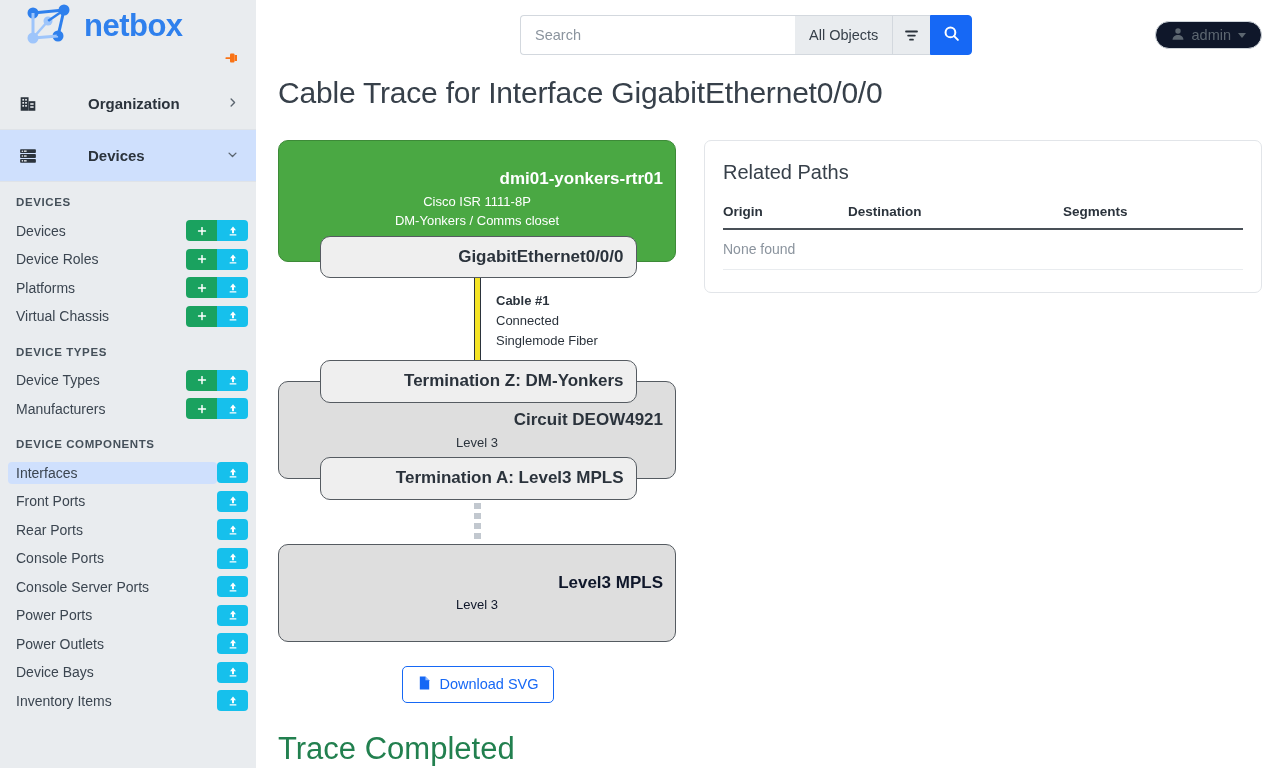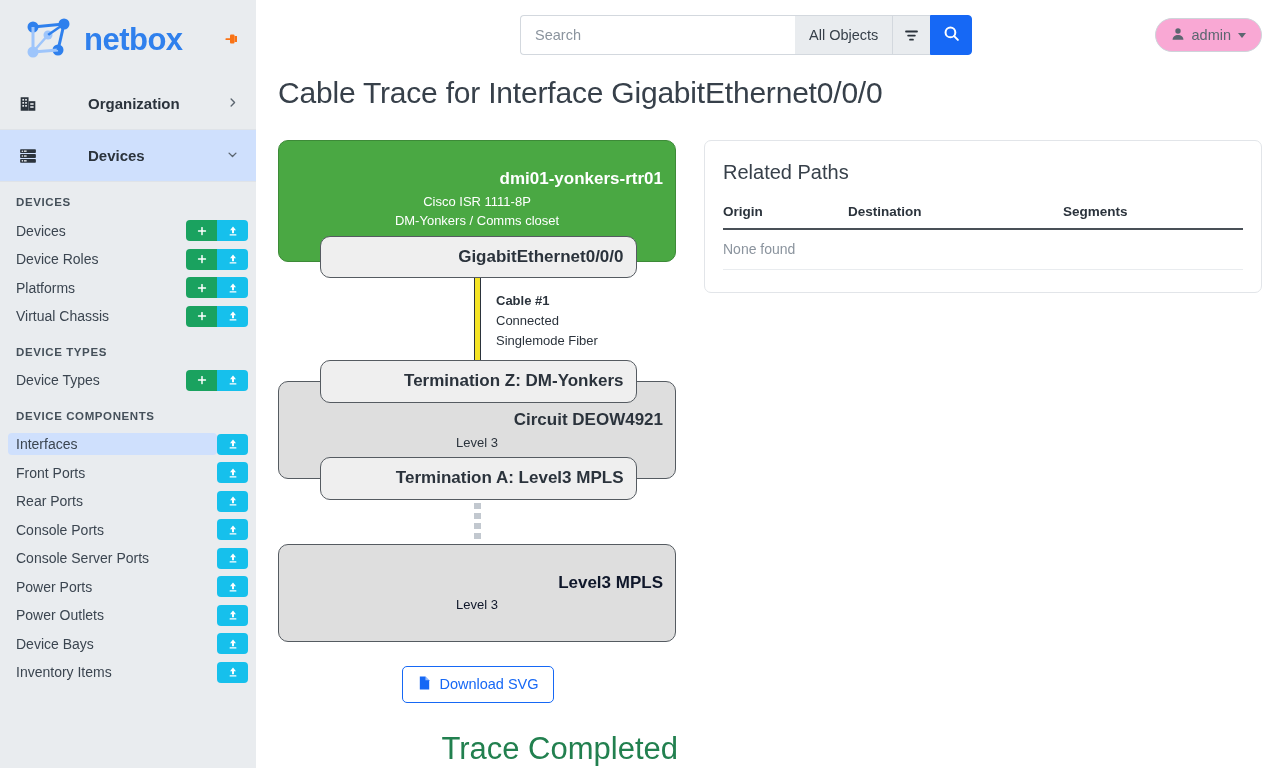--- a/index.html
+++ b/index.html
@@ -15,22 +15,23 @@
   
   .sidebar {
     width: 256px; height: 768px;
     background: #e9ecef;
     flex: 0 0 256px;
     overflow: hidden;
     position: relative;
   }
   .brand {
     height: 78px;
-    display: flex; align-items: center;
+    display: flex; align-items: flex-start;
     padding: 0 16px 0 22px;
+    flex-direction: column;
   }
   .brand-logo { display: flex; align-items: center; gap: 6px; }
   .brand-wordmark {
     font-size: 31px; font-weight: 700; color: #2f80ed;
     letter-spacing: -0.5px; line-height: 1;
   }
   .pin-icon { margin-left: auto; color: #f97316; display: flex; align-items: center; }
 
   .nav-group {
     display: flex; align-items: center;
@@ -105,23 +106,23 @@
     border: 1px solid #d3d8de; border-left: 1px solid #d3d8de; border-right: none;
     cursor: pointer; color: #2b333c;
   }
   .search-go {
     display: flex; align-items: center; justify-content: center;
     width: 42px; background: #1668f5; border: 1px solid #1668f5;
     border-radius: 0 4px 4px 0; cursor: pointer; color: #fff;
   }
   .user-btn {
     display: flex; align-items: center; gap: 7px;
-    height: 34px; padding: 0 15px;
+    height: 28px; padding: 0 15px;
     border: 1px solid #ced4da; border-radius: 19px;
-    font-size: 14.5px; color: #5c6670; cursor: pointer; background: #f9a8d4;
+    font-size: 14.5px; color: #5c6670; cursor: pointer; background: #0f172a;
   }
   .caret-down {
     width: 0; height: 0; border-left: 4px solid transparent;
     border-right: 4px solid transparent; border-top: 5px solid #5c6670;
   }
 
   .page-title {
     font-size: 30px; font-weight: 400; color: #37404a;
     padding: 6px 0 0 22px; letter-spacing: -0.2px;
   }
@@ -181,21 +182,21 @@
 
   .dl-btn-row { display: flex; justify-content: center; margin-top: 24px; }
   .dl-btn {
     display: inline-flex; align-items: center; gap: 7px;
     padding: 8px 14px; font-size: 14.5px;
     color: #1668f5; background: #fff;
     border: 1px solid #1668f5; border-radius: 5px;
     cursor: pointer; font-family: "Liberation Sans", sans-serif;
   }
   .trace-status {
-    text-align: right; margin-top: 28px;
+    text-align: left; margin-top: 28px;
     font-size: 31px; font-weight: 400; color: #22804f;
   }
 
   
   .card {
     border: 1px solid #e2e5e9; border-radius: 7px;
     background: #fff; padding: 20px 18px 22px;
   }
   .card-title { font-size: 20px; font-weight: 400; color: #37404a; margin-bottom: 20px; }
   table.paths { width: 100%; border-collapse: collapse; }
@@ -365,20 +366,37 @@
               </svg>
             </span>
             <span class="mini-btn imp">
               <svg width="12" height="12" viewBox="0 0 16 16" fill="currentColor">
                 <path d="M8 2L12 7H9.3v4H6.7V7H4z"></path>
                 <rect x="3.5" y="12.2" width="9" height="1.8" rx="0.5"></rect>
               </svg>
             </span>
           </div>
         </div>
+        <div class="nav-item">
+          <span class="ni-label">Manufacturers</span>
+          <div class="btn-group">
+            <span class="mini-btn add">
+              <svg width="12" height="12" viewBox="0 0 16 16" fill="currentColor">
+                <rect x="7" y="2.5" width="2" height="11" rx="0.6"></rect>
+                <rect x="2.5" y="7" width="11" height="2" rx="0.6"></rect>
+              </svg>
+            </span>
+            <span class="mini-btn imp">
+              <svg width="12" height="12" viewBox="0 0 16 16" fill="currentColor">
+                <path d="M8 2L12 7H9.3v4H6.7V7H4z"></path>
+                <rect x="3.5" y="12.2" width="9" height="1.8" rx="0.5"></rect>
+              </svg>
+            </span>
+          </div>
+        </div>
         <div class="section-title">DEVICE COMPONENTS</div>
         <div class="nav-item selected">
           <span class="ni-label">Interfaces</span>
           <div class="btn-group">
             <span class="mini-btn imp solo">
               <svg width="12" height="12" viewBox="0 0 16 16" fill="currentColor">
                 <path d="M8 2L12 7H9.3v4H6.7V7H4z"></path>
                 <rect x="3.5" y="12.2" width="9" height="1.8" rx="0.5"></rect>
               </svg>
             </span>

